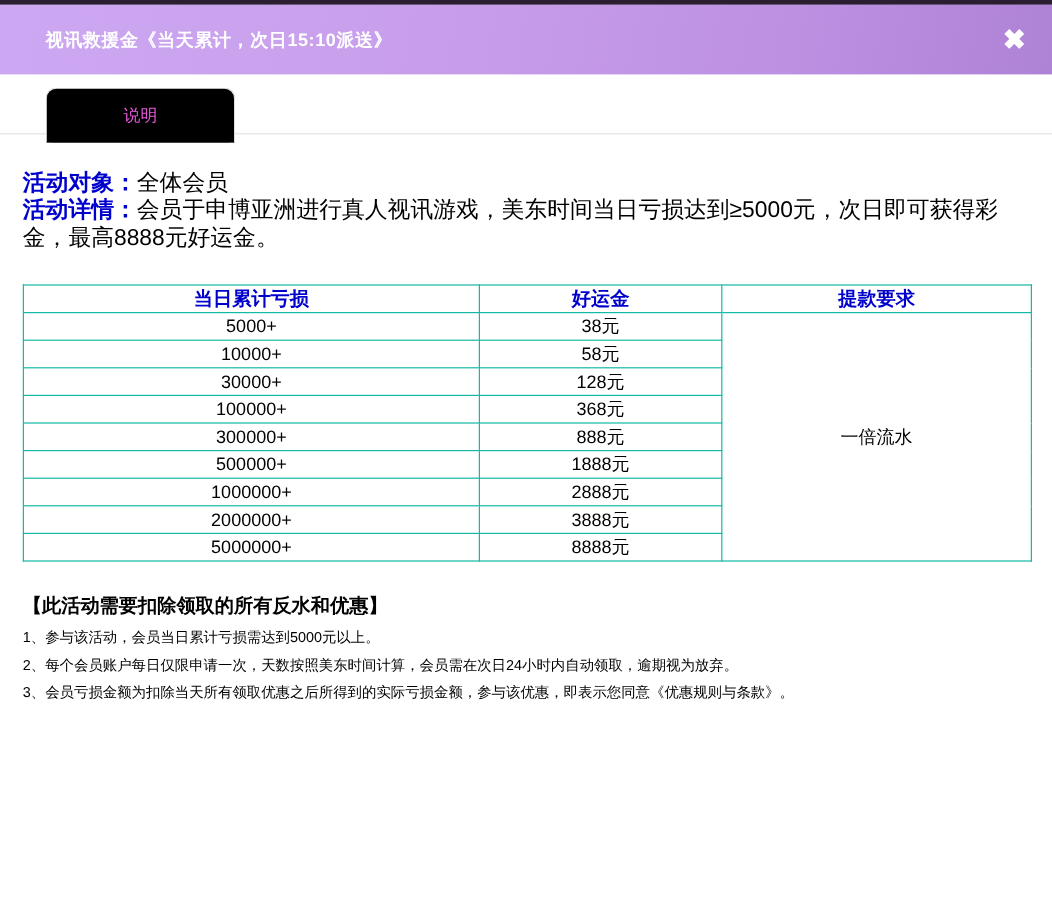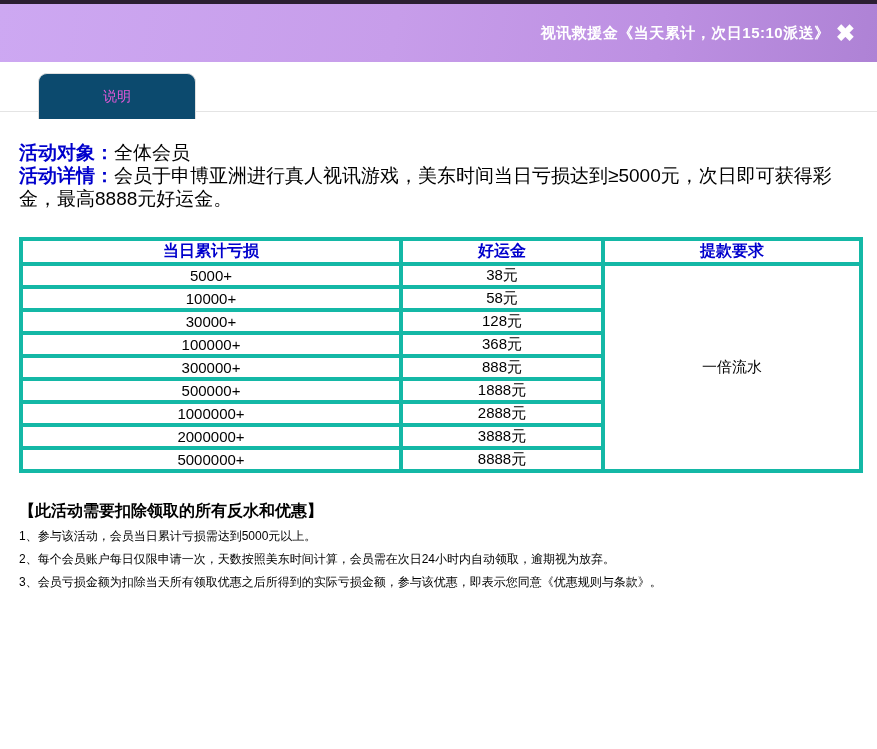--- a/index.html
+++ b/index.html
@@ -7,53 +7,53 @@
   body {
     width: 877px; height: 749px;
     background: #ffffff;
     font-family: "Liberation Sans", sans-serif;
     color: #000;
     overflow: hidden;
   }
   .top-strip { height: 4px; background: #2b1e31; }
   .modal-header {
     height: 58px;
-    display: flex; align-items: center; justify-content: flex-end;
+    display: flex; align-items: center; justify-content: space-between;
     padding: 0 16px 0 38px;
     background: linear-gradient(100deg, #cda8f2 0%, #c79dea 45%, #bd90e2 75%, #ae82d5 100%);
   }
   .modal-title { color: #fff; font-weight: bold; font-size: 15px; letter-spacing: 0.5px; }
   .close-button {
     background: none; border: none; cursor: pointer;
     color: #fff; font-size: 23px; font-weight: bold; line-height: 1;
     padding: 2px 6px;
   }
   .tabbar { position: relative; height: 55px; }
   .tab-rule { position: absolute; top: 49px; left: 0; width: 100%; height: 1px; background: #e4e4e4; }
   .tab {
     position: absolute; top: 11px; left: 38px;
     width: 158px; height: 46px;
-    background: #0c4a6e;
+    background: #000000;
     border: 1px solid #e0e0e0; border-bottom: none;
     border-radius: 9px 9px 0 0;
     display: flex; align-items: center; justify-content: center;
     color: #e658da; font-size: 14px;
     cursor: pointer; z-index: 2;
   }
   .content { padding: 24px 19px 0; }
   .info-line { font-size: 19px; line-height: 23px; margin: 0; }
   .info-label { color: #0000cc; font-weight: bold; }
   .bonus-table {
     margin-top: 27px;
     width: 840px;
     border-collapse: collapse;
     table-layout: fixed;
   }
   .bonus-table th, .bonus-table td {
-    border: 4px solid #14b8a6;
+    border: 1px solid #14b8a6;
     height: 23px;
     padding: 0 4px;
     text-align: center;
     vertical-align: middle;
     font-size: 15px;
   }
   .bonus-table th { color: #0000cc; font-size: 16px; font-weight: bold; }
   .notes { margin-top: 26px; }
   .note-warning { color: #000000; font-weight: bold; font-size: 16px; margin: 0 0 3px; line-height: 23px; }
   .rules-title { color: #0000cc; font-weight: bold; font-size: 16px; margin: 0; line-height: 23px; }

